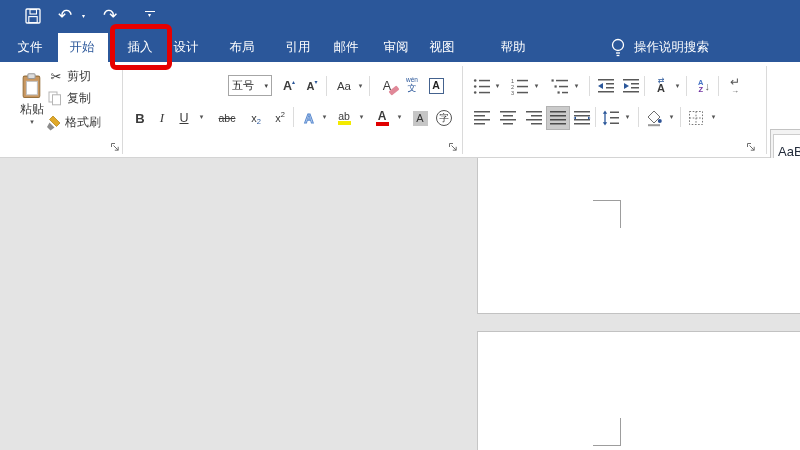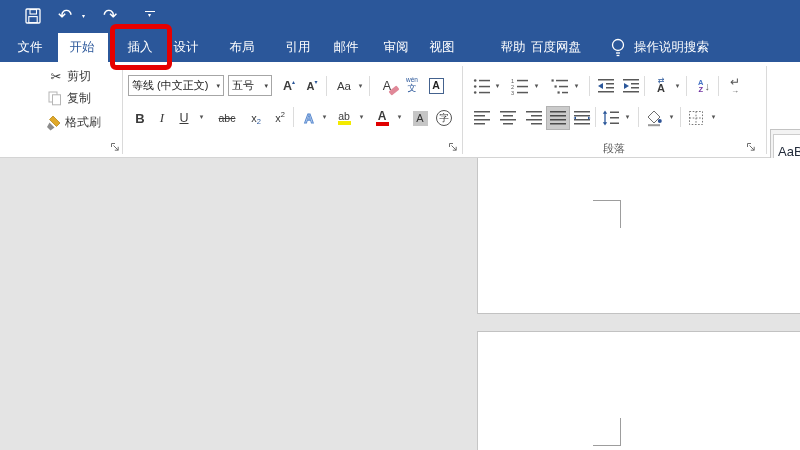--- a/index.html
+++ b/index.html
@@ -113,31 +113,39 @@
     <span class="abs tab" style="left:30px">文件</span>
     <span class="abs tab active" style="left:82px">开始</span>
     <span class="abs tab" style="left:140px">插入</span>
     <span class="abs tab" style="left:186px">设计</span>
     <span class="abs tab" style="left:242px">布局</span>
     <span class="abs tab" style="left:298px">引用</span>
     <span class="abs tab" style="left:346px">邮件</span>
     <span class="abs tab" style="left:396px">审阅</span>
     <span class="abs tab" style="left:442px">视图</span>
     <span class="abs tab" style="left:513px">帮助</span>
-    <span class="abs tab" style="left:556px">百度网盘</span>
     <svg class="abs" style="left:608px;top:5px" width="20" height="22" viewBox="0 0 20 22">
       <circle cx="10" cy="8" r="5.5" fill="none" stroke="#fff" stroke-width="1.3"></circle>
       <line x1="8" y1="16" x2="12" y2="16" stroke="#fff" stroke-width="1.3"></line>
       <line x1="8.6" y1="18.5" x2="11.4" y2="18.5" stroke="#fff" stroke-width="1.3"></line>
     </svg>
     <span class="abs" id="tellme" style="left:634px">操作说明搜索</span>
   </div>
 
   <div id="ribbon" class="abs">
 
+    <div class="abs btn" style="left:12px;top:4px;width:40px;height:66px;flex-direction:column">
+      <svg width="22" height="26" viewBox="0 0 20 25">
+        <rect x="1.5" y="3" width="16" height="20.5" rx="1.5" fill="#c9965e" stroke="#96713f"></rect>
+        <rect x="6" y="0.8" width="7" height="4.4" rx="1" fill="#ddd" stroke="#999"></rect>
+        <rect x="4.6" y="8" width="10.6" height="13" fill="#fff" stroke="#c0c0c0"></rect>
+      </svg>
+      <span style="font-size:12px;margin-top:2px">粘贴</span>
+      <span class="caret">▾</span>
+    </div>
     <div class="abs clip-row disabled" style="left:48px;top:6px">
       <span class="ic" style="font-size:13px">✂</span>
       <span>剪切</span>
     </div>
     <div class="abs clip-row disabled" style="left:48px;top:28px">
       <span class="ic">
         <svg width="14" height="15" viewBox="0 0 14 15">
           <rect x="1" y="1" width="8" height="10" fill="#fff" stroke="#b5b5b5"></rect>
           <rect x="4.5" y="3.8" width="8" height="10" fill="#fff" stroke="#b5b5b5"></rect>
         </svg>
@@ -153,24 +161,20 @@
       </span>
       <span>格式刷</span>
     </div>
     <svg class="abs" style="left:110px;top:80px" width="11" height="11" viewBox="0 0 11 11">
       <path d="M1.5 1.5 H5 M1.5 1.5 V5" stroke="#6e6e6e" fill="none"></path>
       <line x1="3.5" y1="3.5" x2="8.2" y2="8.2" stroke="#6e6e6e"></line>
       <polyline points="8.2,4.8 8.2,8.2 4.8,8.2" fill="none" stroke="#6e6e6e"></polyline>
     </svg>
     <div class="abs gsep" style="left:122px"></div>
 
-    <div class="abs combo" style="left:128px;top:13px;width:96px">
-      <span>等线 (中文正文)</span>
-      <span class="cc">▾</span>
-    </div>
     <div class="abs combo" style="left:228px;top:13px;width:44px">
       <span>五号</span>
       <span class="cc">▾</span>
     </div>
     <div class="abs btn growA" style="left:278px;top:13px;width:22px;height:22px">
       <span class="a">A</span>
       <span class="u">▴</span>
     </div>
     <div class="abs btn growA" style="left:302px;top:13px;width:20px;height:22px">
       <span class="a" style="font-size:11px">A</span>
@@ -380,21 +384,20 @@
     <span class="abs caret" style="left:667px;top:51px">▾</span>
     <div class="abs ssep" style="left:680px;top:45px"></div>
     <div class="abs btn" style="left:686px;top:44px;width:20px;height:24px">
       <svg width="16" height="16" viewBox="0 0 16 16">
         <rect x="1.5" y="1.5" width="13" height="13" fill="none" stroke="#787878" stroke-dasharray="1.6 1.6"></rect>
         <line x1="8" y1="1.5" x2="8" y2="14.5" stroke="#787878" stroke-dasharray="1.6 1.6"></line>
         <line x1="1.5" y1="8" x2="14.5" y2="8" stroke="#787878" stroke-dasharray="1.6 1.6"></line>
       </svg>
     </div>
     <span class="abs caret" style="left:709px;top:51px">▾</span>
-    <div class="abs glabel" style="left:466px;top:78px;width:296px">段落</div>
     <svg class="abs" style="left:746px;top:80px" width="11" height="11" viewBox="0 0 11 11">
       <path d="M1.5 1.5 H5 M1.5 1.5 V5" stroke="#6e6e6e" fill="none"></path>
       <line x1="3.5" y1="3.5" x2="8.2" y2="8.2" stroke="#6e6e6e"></line>
       <polyline points="8.2,4.8 8.2,8.2 4.8,8.2" fill="none" stroke="#6e6e6e"></polyline>
     </svg>
     <div class="abs gsep" style="left:766px"></div>
 
     <div id="styles-frame" class="abs"></div>
     <div id="styles-item" class="abs">
       <span class="aab">AaB</span>

